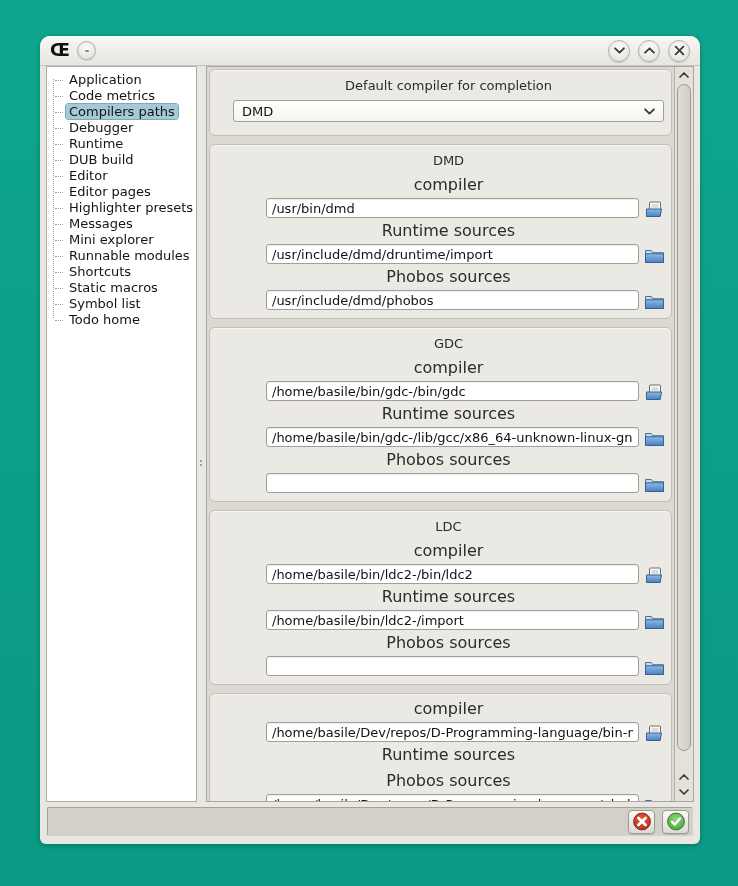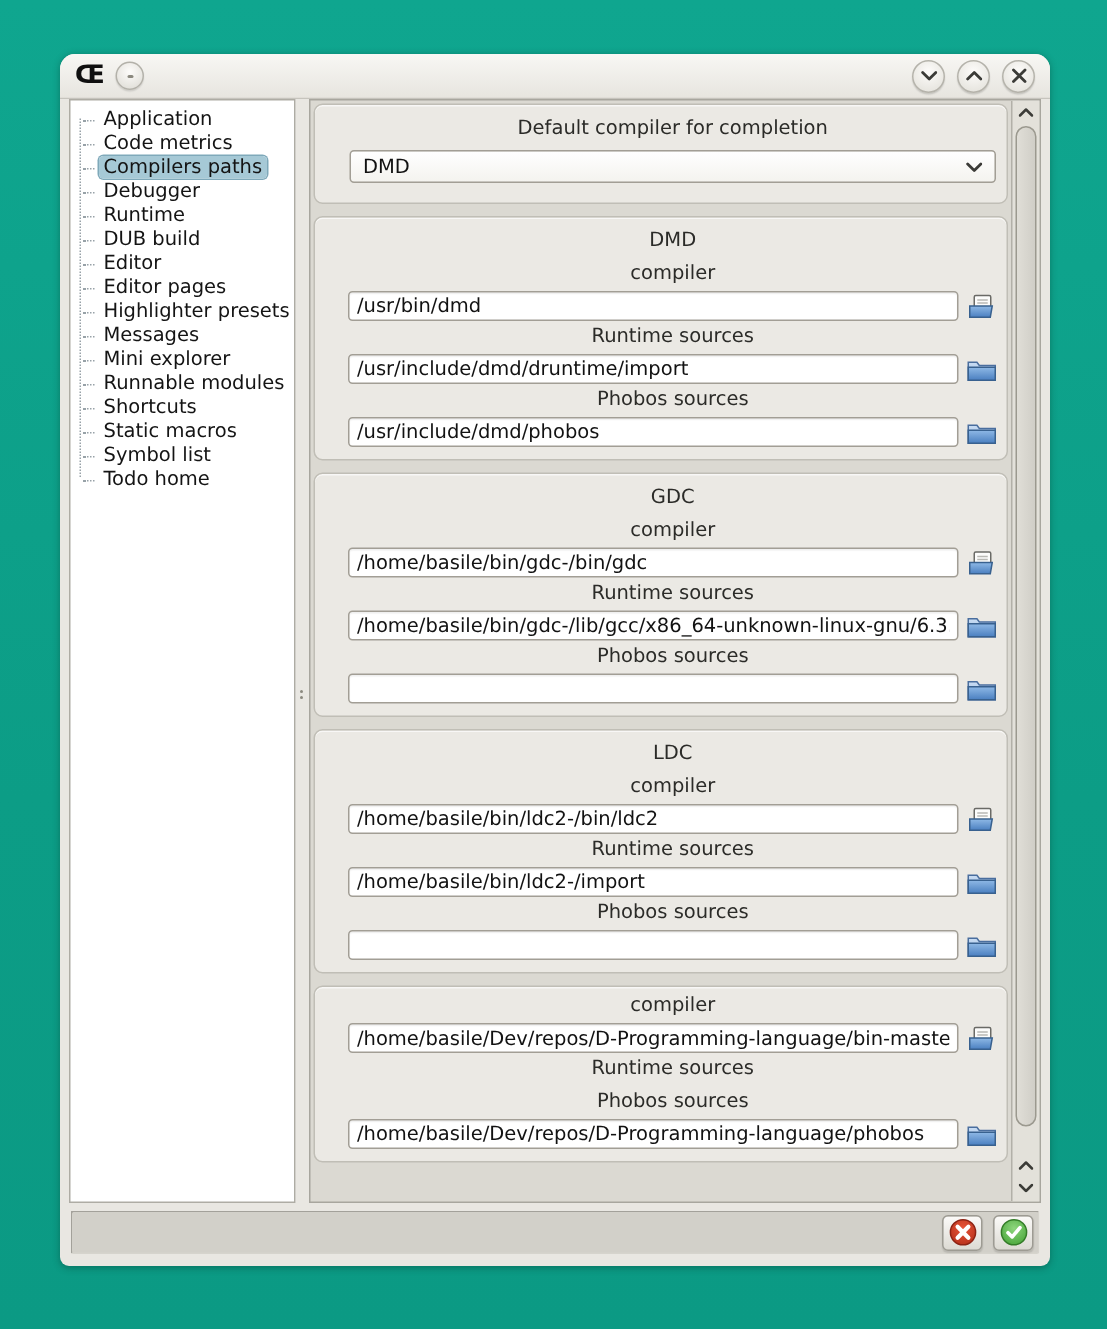--- a/index.html
+++ b/index.html
@@ -52,22 +52,22 @@
   .splitter::after { content:""; position:absolute; left:3px; top:394px; width:2px; height:2px;
                      border-radius:50%; background:#8b897f; box-shadow:0 4px 0 #8b897f; }
 
   .mainpanel { flex:1; position:relative; background:#dbd9d2; border:1px solid #a8a69e; overflow:hidden; }
   .scrollcontent { position:absolute; left:2px; top:2px; right:21px; bottom:0;
                    display:flex; flex-direction:column; gap:8px; }
 
   .group { background:#ebe9e4; border:1px solid #c0beb6; border-radius:6px;
            padding:2px 6px 8px 22px; box-shadow:inset 0 1px 0 rgba(255,255,255,.65); flex:none; }
   .gtitle { text-align:center; font-size:13px; color:#2b2b28; padding:6px 0 4px; }
-  .flabel { text-align:center; font-size:13px; color:#2b2b28; padding:3px 0 4px; }
-  .frow { display:flex; align-items:center; gap:5px; }
+  .flabel { text-align:center; font-size:16px; color:#2b2b28; padding:3px 0 4px; }
+  .frow { display:flex; align-items:flex-end; gap:5px;margin-left:34px; }
   .pinput { flex:1; height:20px; border:1px solid #a29e95; border-radius:3px; background:#fff;
             padding:0 5px; font-family:"DejaVu Sans","Liberation Sans",sans-serif; font-size:13px;
             color:#121212; box-shadow:inset 0 1px 1px rgba(0,0,0,.07); min-width:0; }
   .browse { width:21px; height:18px; border:none; background:transparent; padding:0; cursor:default; }
   .browse svg { display:block; }
 
   .dropdown { height:22px; margin:3px 1px 5px 1px; border:1px solid #a29e95; border-radius:3px;
               background:linear-gradient(#ffffff,#f4f3ef); display:flex; align-items:center;
               padding:0 8px; font-size:13px; color:#121212; }
   .dropdown .dd-spacer { flex:1; }

